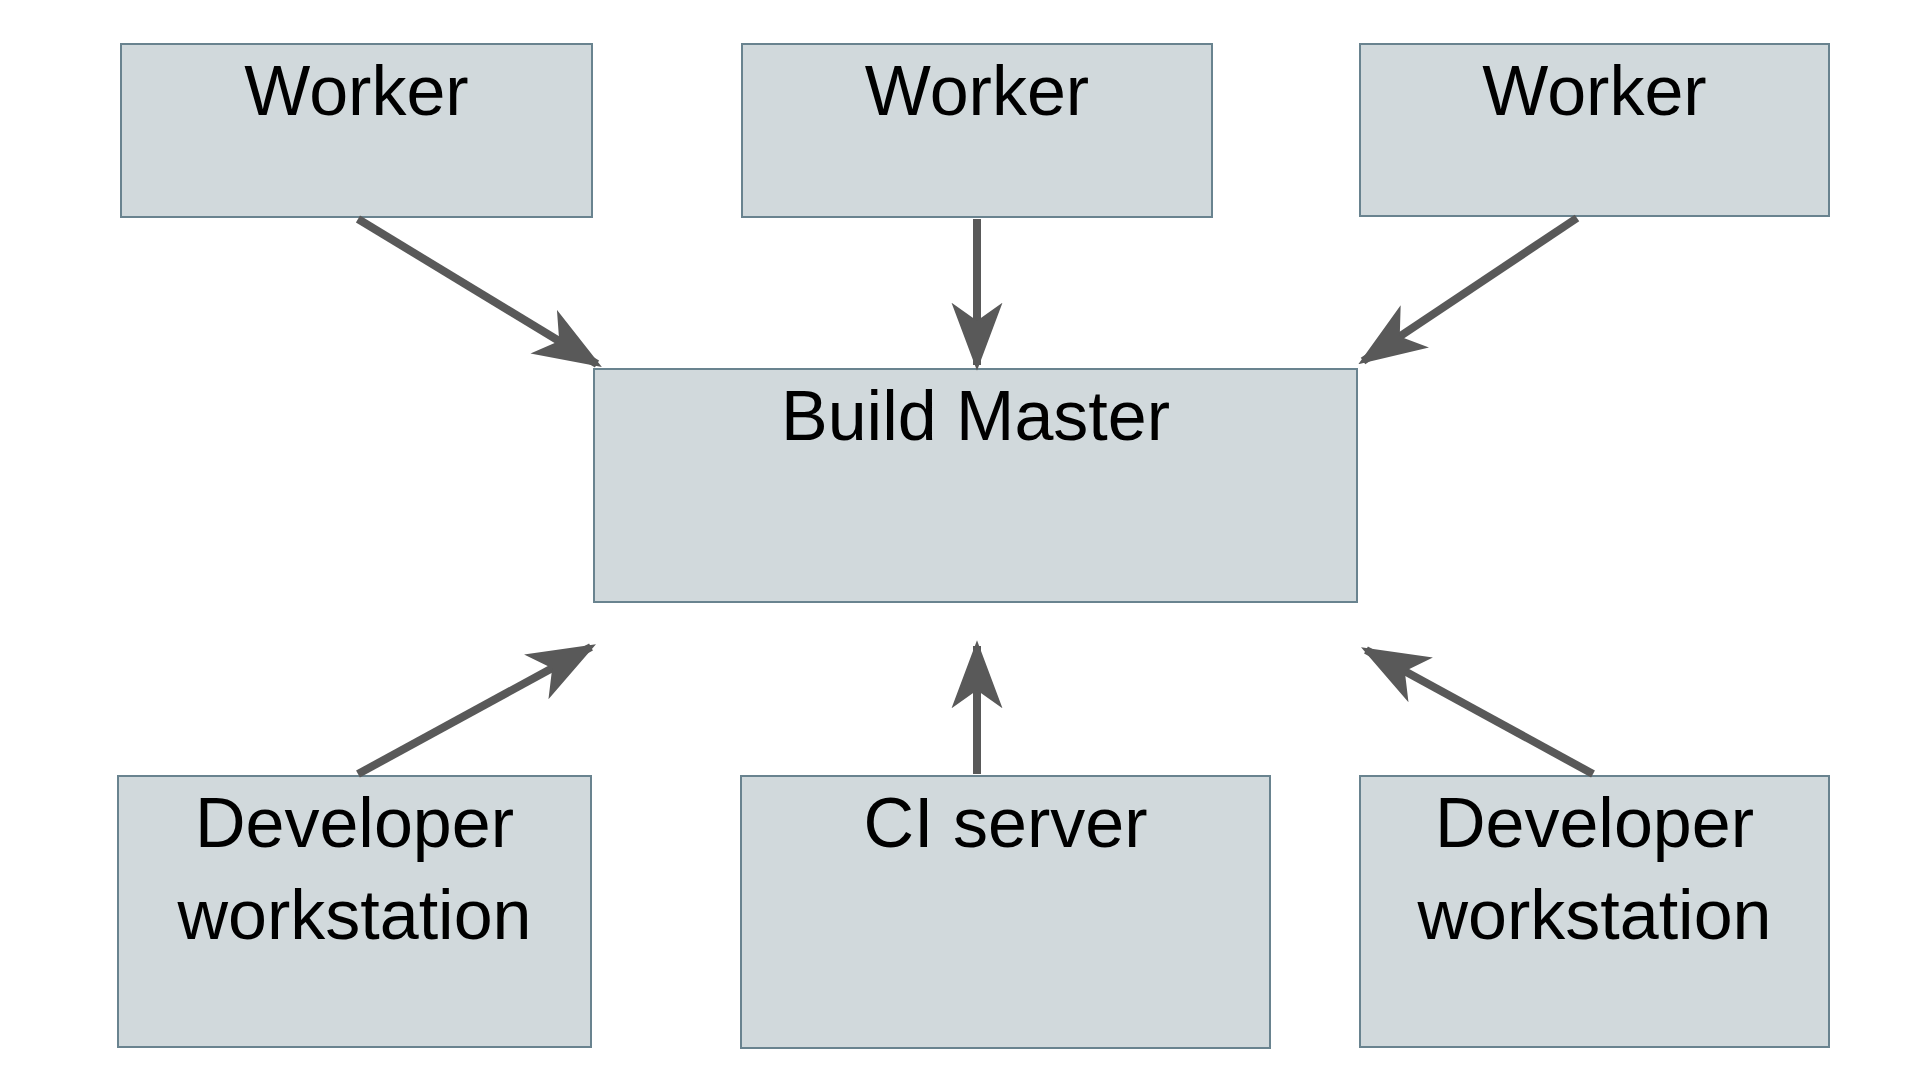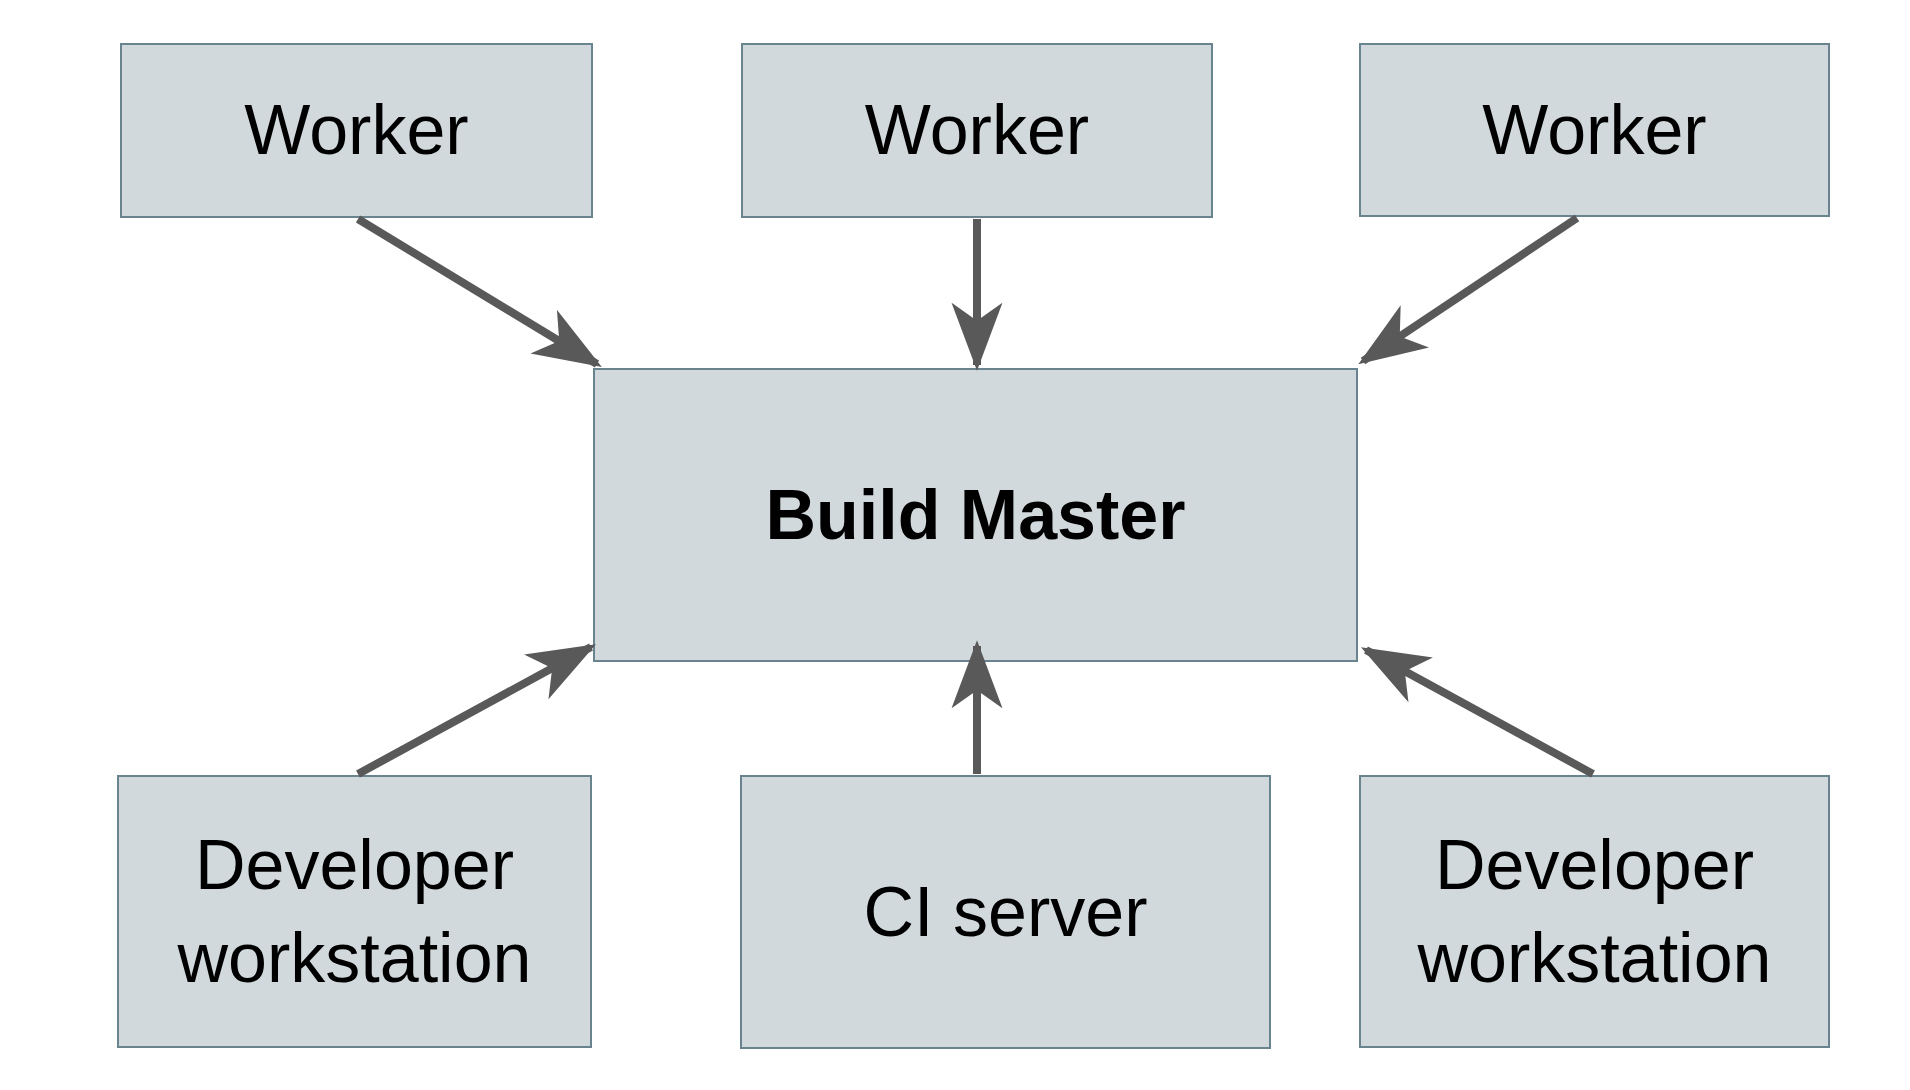--- a/index.html
+++ b/index.html
@@ -9,29 +9,29 @@
     --box-fill:#d1d9dc;
     --box-border:#69838f;
     --arrow-color:#595959;
     --text-color:#000000;
   }
   .canvas{position:absolute;left:0;top:0;width:1910px;height:1090px;}
   .node{
     position:absolute;box-sizing:border-box;
     background:var(--box-fill);
     border:2px solid var(--box-border);
-    display:flex;align-items:center;justify-content:center;
+    display:flex;justify-content:center;
     text-align:center;
     font-size:70px;line-height:1.32;color:var(--text-color);
     padding:0 10px;
   }
   #n-worker1{left:120px;top:43px;width:473px;height:175px;}
   #n-worker2{left:741px;top:43px;width:472px;height:175px;}
   #n-worker3{left:1359px;top:43px;width:471px;height:174px;}
-  #n-build  {left:593px;top:368px;width:765px;height:294px;font-weight:bold;}
+  #n-build  {left:593px;top:368px;width:765px;height:235px;}
   #n-dev1   {left:117px;top:775px;width:475px;height:273px;}
   #n-ci     {left:740px;top:775px;width:531px;height:274px;}
   #n-dev2   {left:1359px;top:775px;width:471px;height:273px;}
   svg.arrows{position:absolute;left:0;top:0;pointer-events:none;}
   svg.arrows line{stroke:var(--arrow-color);stroke-width:8;}
   .arrowhead{fill:var(--arrow-color);}
 </style>
 </head>
 <body style="--box-fill: #d1d9dc; --box-border: #69838f; --arrow-color: #595959; --text-color: #000000;">
 

